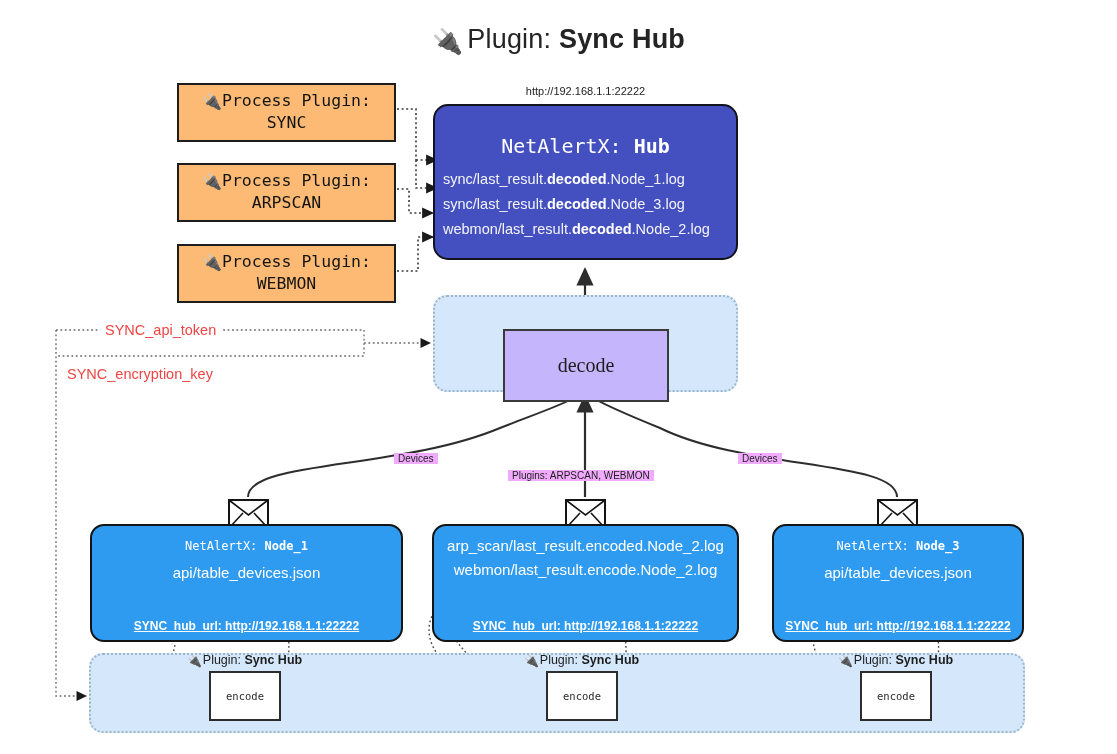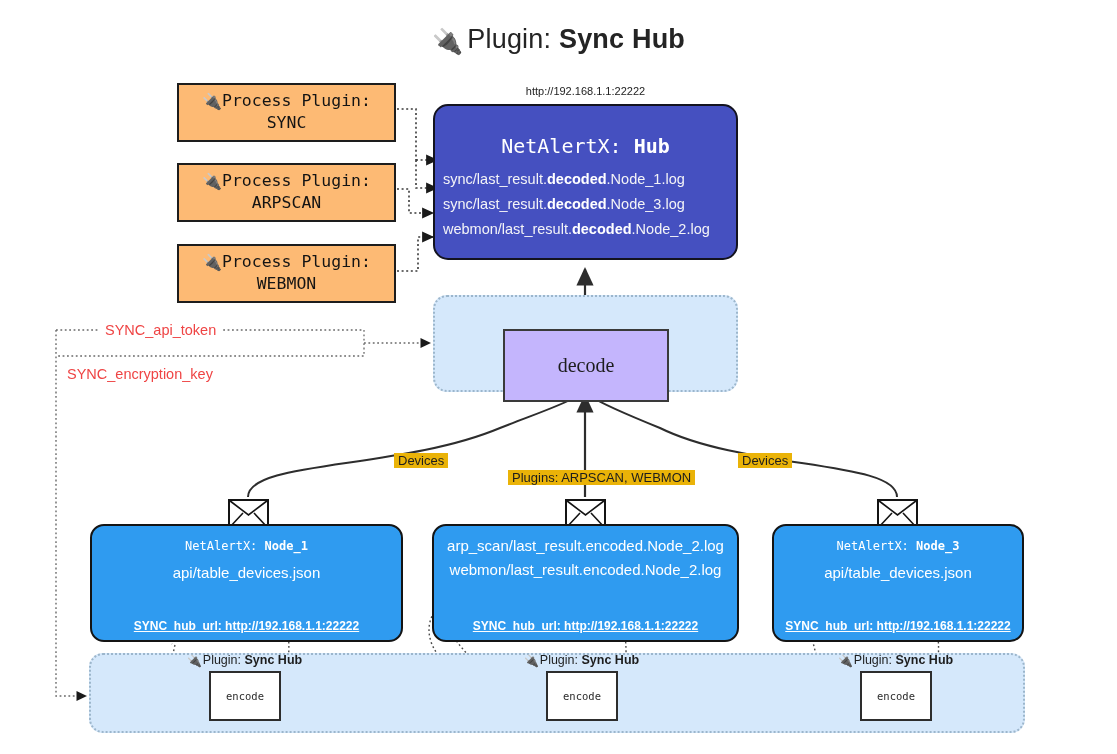--- a/index.html
+++ b/index.html
@@ -71,22 +71,22 @@
   }
 
   
   .tok {
     position:absolute; font-size:14.5px; color:#ef4444;
     background:#ffffff; padding:0 5px; white-space:nowrap;
   }
 
   
   .elabel {
-    position:absolute; font-size:13px; color:#1d1d1d;
-    background:#eab308; padding:0 4px; white-space:nowrap;
+    position:absolute; font-size:10px; color:#1d1d1d;
+    background:#f0abfc; padding:0 4px; white-space:nowrap;
   }
 
   
   .node {
     position:absolute; height:118px;
     background:#2f9bf0; border:2.5px solid #141414; border-radius:14px;
     color:#ffffff; overflow:hidden;
   }
   .node-title {
     font-family:"DejaVu Sans Mono","Liberation Mono",monospace;
@@ -236,21 +236,21 @@
     <div class="node-title"><span>NetAlertX: </span><b>Node_1</b></div>
     <div class="node-lines">
       <div>api/table_devices.json</div>
     </div>
     <div class="node-foot">SYNC_hub_url: http://192.168.1.1:22222</div>
   </div>
 
   <div class="node" style="left:432px; top:516px; width:307px;">
     <div class="node-lines">
       <div>arp_scan/last_result.encoded.Node_2.log</div>
-      <div>webmon/last_result.encoded.Node_2.log</div>
+      <div>webmon/last_result.encode.Node_2.log</div>
     </div>
     <div class="node-foot">SYNC_hub_url: http://192.168.1.1:22222</div>
   </div>
 
   <div class="node" style="left:772px; top:516px; width:252px;">
     <div class="node-title"><span>NetAlertX: </span><b>Node_3</b></div>
     <div class="node-lines">
       <div>api/table_devices.json</div>
     </div>
     <div class="node-foot">SYNC_hub_url: http://192.168.1.1:22222</div>

